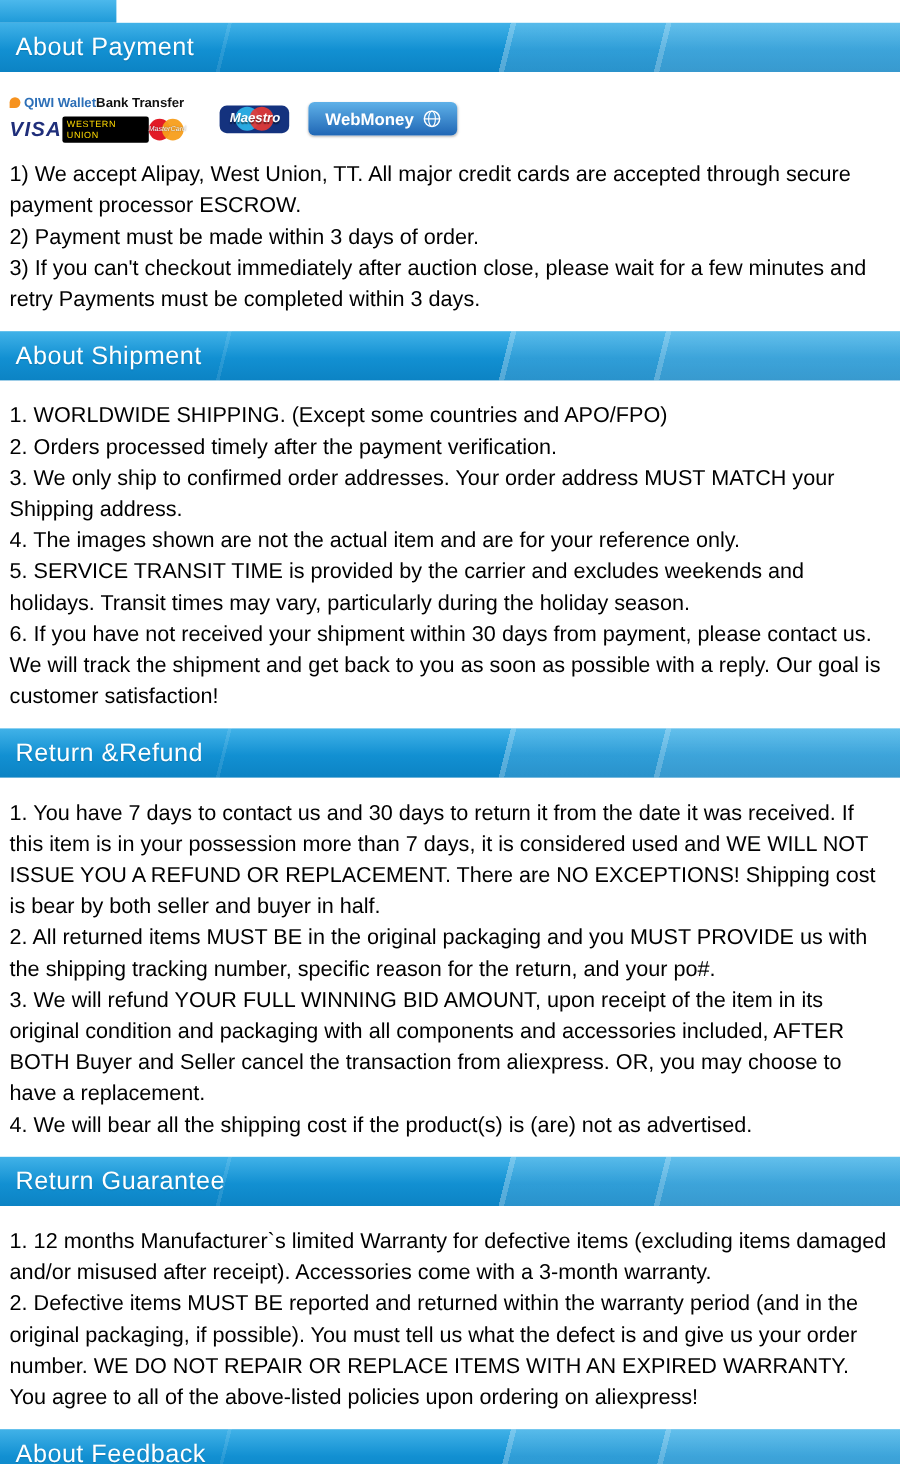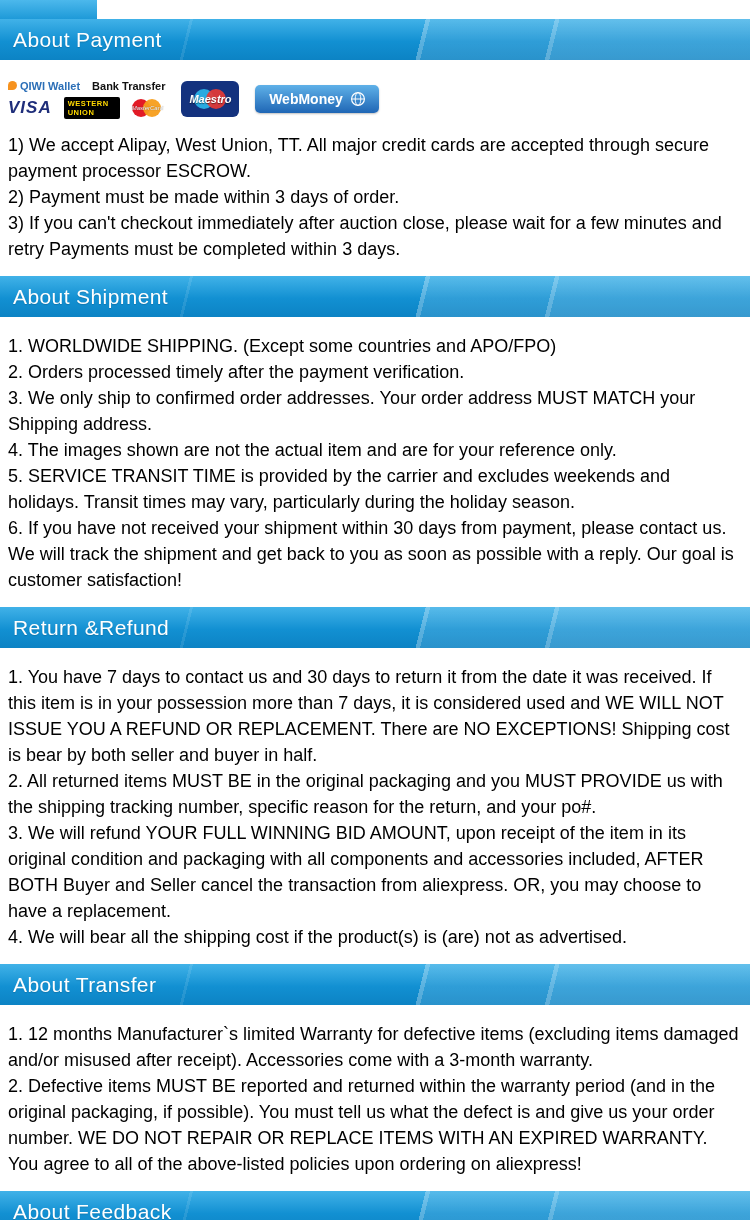--- a/index.html
+++ b/index.html
@@ -55,64 +55,64 @@
 
   
   .pay-icons {
     display: flex;
     align-items: center;
     gap: 16px;
     margin: 2px 0 10px 8px;
     height: 46px;
   }
   .pay-col { display: flex; flex-direction: column; gap: 5px; }
-  .pay-row { display: flex; align-items: center; gap: 12px; }
+  .pay-row { display: flex; align-items: center; }
 
   .qiwi {
     display: inline-flex; align-items: center; gap: 3px;
     font-size: 11px; font-weight: bold; color: #2c6fb7;
   }
   .qiwi-dot {
     width: 9px; height: 9px; border-radius: 50% 50% 50% 0;
     background: #f6921e; display: inline-block;
   }
   .bank-transfer { font-size: 11px; font-weight: bold; color: #111111; }
 
   .visa {
     font-size: 17px; font-weight: bold; font-style: italic;
     color: #1f2e7a; letter-spacing: 1px;
   }
   .western-union {
     display: inline-block;
-    width: 56px;
+    width: 72px;
     background: #000000;
     color: #ffd900;
     font-size: 7.5px;
-    font-weight: bold;
+    font-weight: normal;
     line-height: 9px;
     padding: 2px 4px;
     border-radius: 2px;
     letter-spacing: 0.5px;
   }
   .mastercard { position: relative; display: inline-flex; align-items: center; }
   .mc-circle { width: 18px; height: 18px; border-radius: 50%; display: inline-block; }
   .mc-red { background: #e21b26; }
   .mc-orange { background: #f79e1b; margin-left: -7px; opacity: 0.95; }
   .mc-text {
     position: absolute; left: 0; right: 0; text-align: center;
     font-size: 6px; font-style: italic; color: #ffffff;
     text-shadow: 0 0 1px rgba(0,0,0,0.6); pointer-events: none;
   }
 
   .maestro {
     position: relative;
-    width: 58px; height: 36px;
+    width: 58px; height: 23px;
     border-radius: 6px;
     background: #14327e;
-    display: inline-flex; align-items: center; justify-content: center;
+    display: inline-flex; align-items: center; justify-content: center; margin-left: 14px;
   }
   .ma-circle { width: 20px; height: 20px; border-radius: 50%; display: inline-block; }
   .ma-blue { background: #29aae1; }
   .ma-red { background: #e53935; margin-left: -8px; opacity: 0.92; }
   .maestro-text {
     position: absolute; left: 0; right: 0; text-align: center;
     font-size: 11px; font-weight: bold; font-style: italic; color: #ffffff;
     text-shadow: 0 1px 1px rgba(0,0,0,0.5);
   }
 
@@ -197,21 +197,21 @@
   <div class="section-text">
     <p>1. You have 7 days to contact us and 30 days to return it from the date it was received. If this item is in your possession more than 7 days, it is considered used and WE WILL NOT ISSUE YOU A REFUND OR REPLACEMENT. There are NO EXCEPTIONS! Shipping cost is bear by both seller and buyer in half.</p>
     <p>2. All returned items MUST BE in the original packaging and you MUST PROVIDE us with the shipping tracking number, specific reason for the return, and your po#.</p>
     <p>3. We will refund YOUR FULL WINNING BID AMOUNT, upon receipt of the item in its original condition and packaging with all components and accessories included, AFTER BOTH Buyer and Seller cancel the transaction from aliexpress. OR, you may choose to have a replacement.</p>
     <p>4.  We will bear all the shipping cost if the product(s) is (are) not as advertised.</p>
   </div>
 </section>
 
 <section>
   <div class="banner">
-    <span class="banner-title">About Transfer</span>
+    <span class="banner-title">Return Guarantee</span>
   </div>
   <div class="section-text">
     <p>1. 12 months Manufacturer`s limited Warranty for defective items (excluding items damaged and/or misused after receipt). Accessories come with a 3-month warranty.</p>
     <p>2. Defective items MUST BE reported and returned within the warranty period (and in the original packaging, if possible). You must tell us what the defect is and give us your order number. WE DO NOT REPAIR OR REPLACE ITEMS WITH AN EXPIRED WARRANTY.</p>
     <p>You agree to all of the above-listed policies upon ordering on aliexpress!</p>
   </div>
 </section>
 
 <section>
   <div class="banner">

